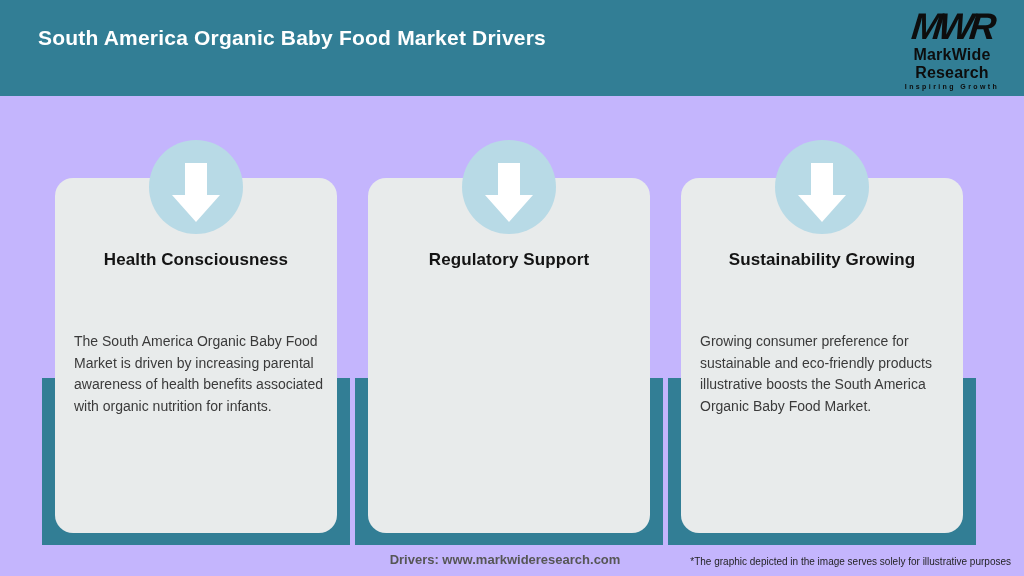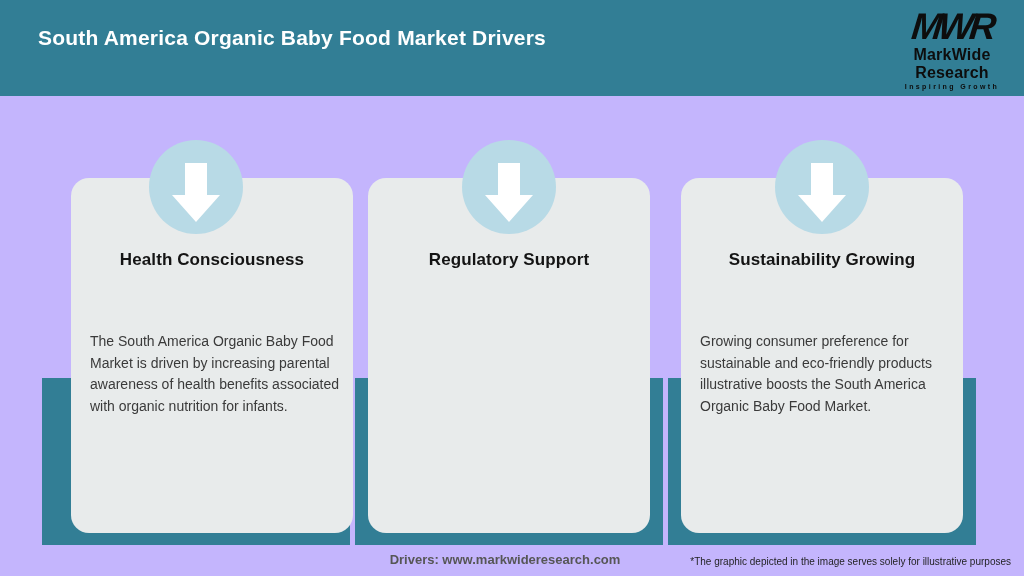--- a/index.html
+++ b/index.html
@@ -20,21 +20,21 @@
   }
   .logo-name{font-size:16px;font-weight:bold;letter-spacing:.2px;margin-top:0;}
   .logo-tagline{font-size:7px;font-weight:bold;letter-spacing:2.4px;margin-top:1px;}
   
   .band{position:absolute;top:378px;width:308px;height:167px;background:#327E95;}
   .g1 .band{left:42px;} .g2 .band{left:355px;} .g3 .band{left:668px;}
   .card{
     position:absolute;top:178px;width:282px;height:355px;background:#E8EBEB;
     border-radius:18px;box-sizing:border-box;padding:0 12px;
   }
-  .g1 .card{left:71px;} .g2 .card{left:368px;} .g3 .card{left:681px;}
+  .g1 .card{left:55px;} .g2 .card{left:368px;} .g3 .card{left:681px;}
   .card-title{
     margin:0;padding-top:72px;text-align:center;
     font-size:17px;font-weight:bold;color:#141414;letter-spacing:.1px;
   }
   .card-body{
     margin:61px 0 0 7px;font-size:14px;line-height:21.5px;color:#3a3a3a;text-align:left;
   }
   .circle{
     position:absolute;top:140px;width:94px;height:94px;border-radius:50%;
     background:#B8DAE6;

